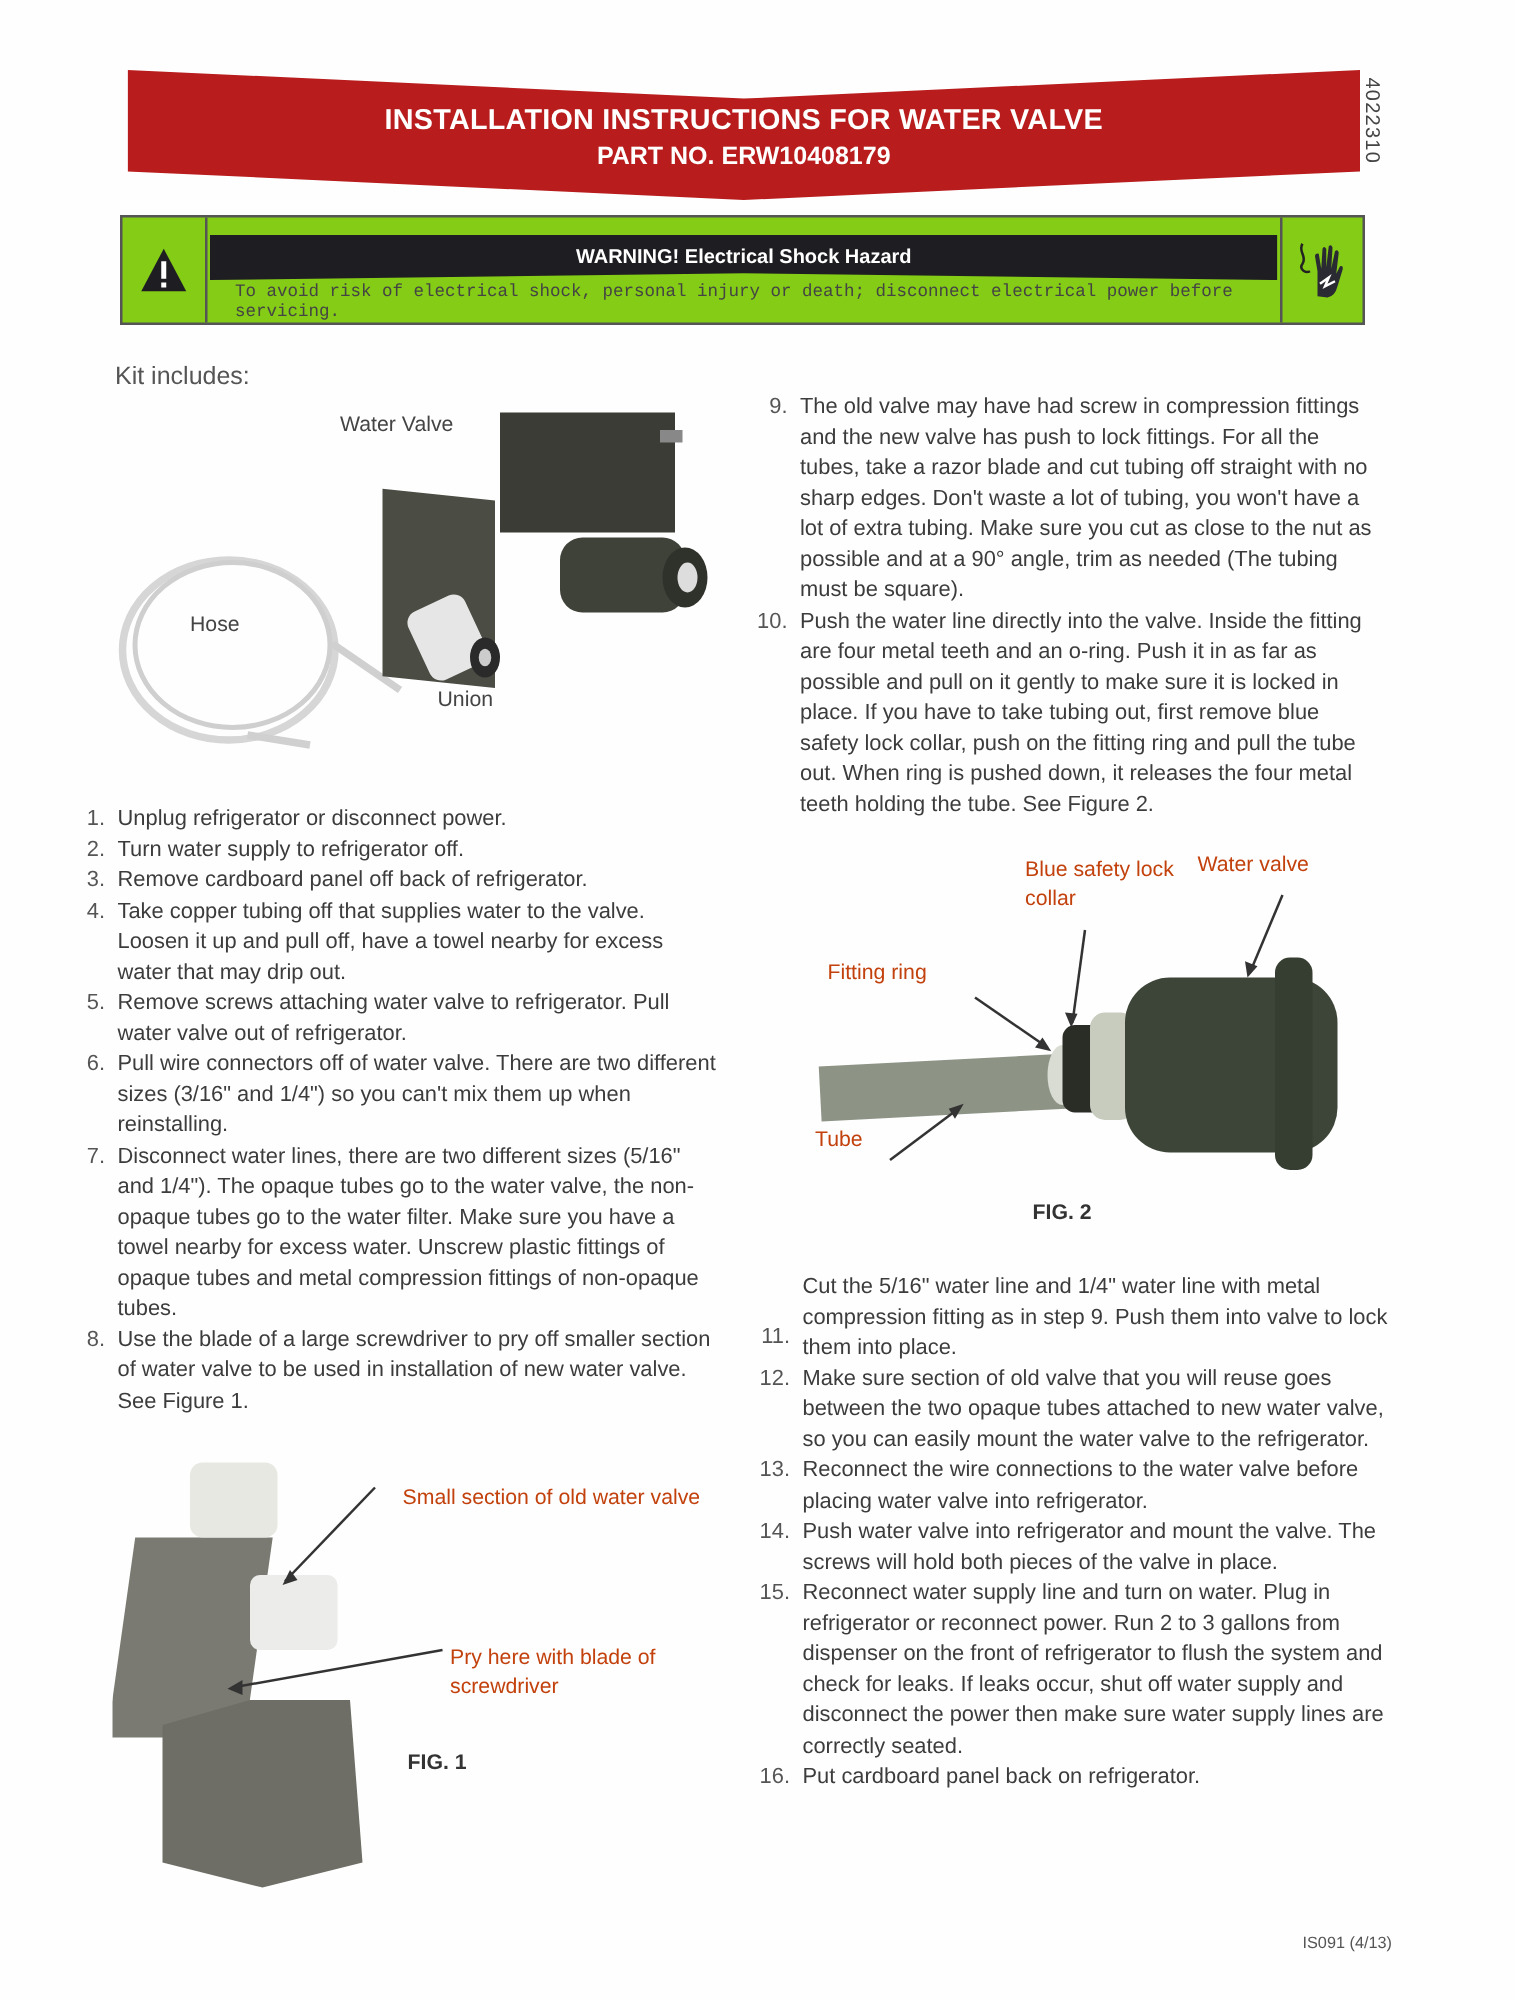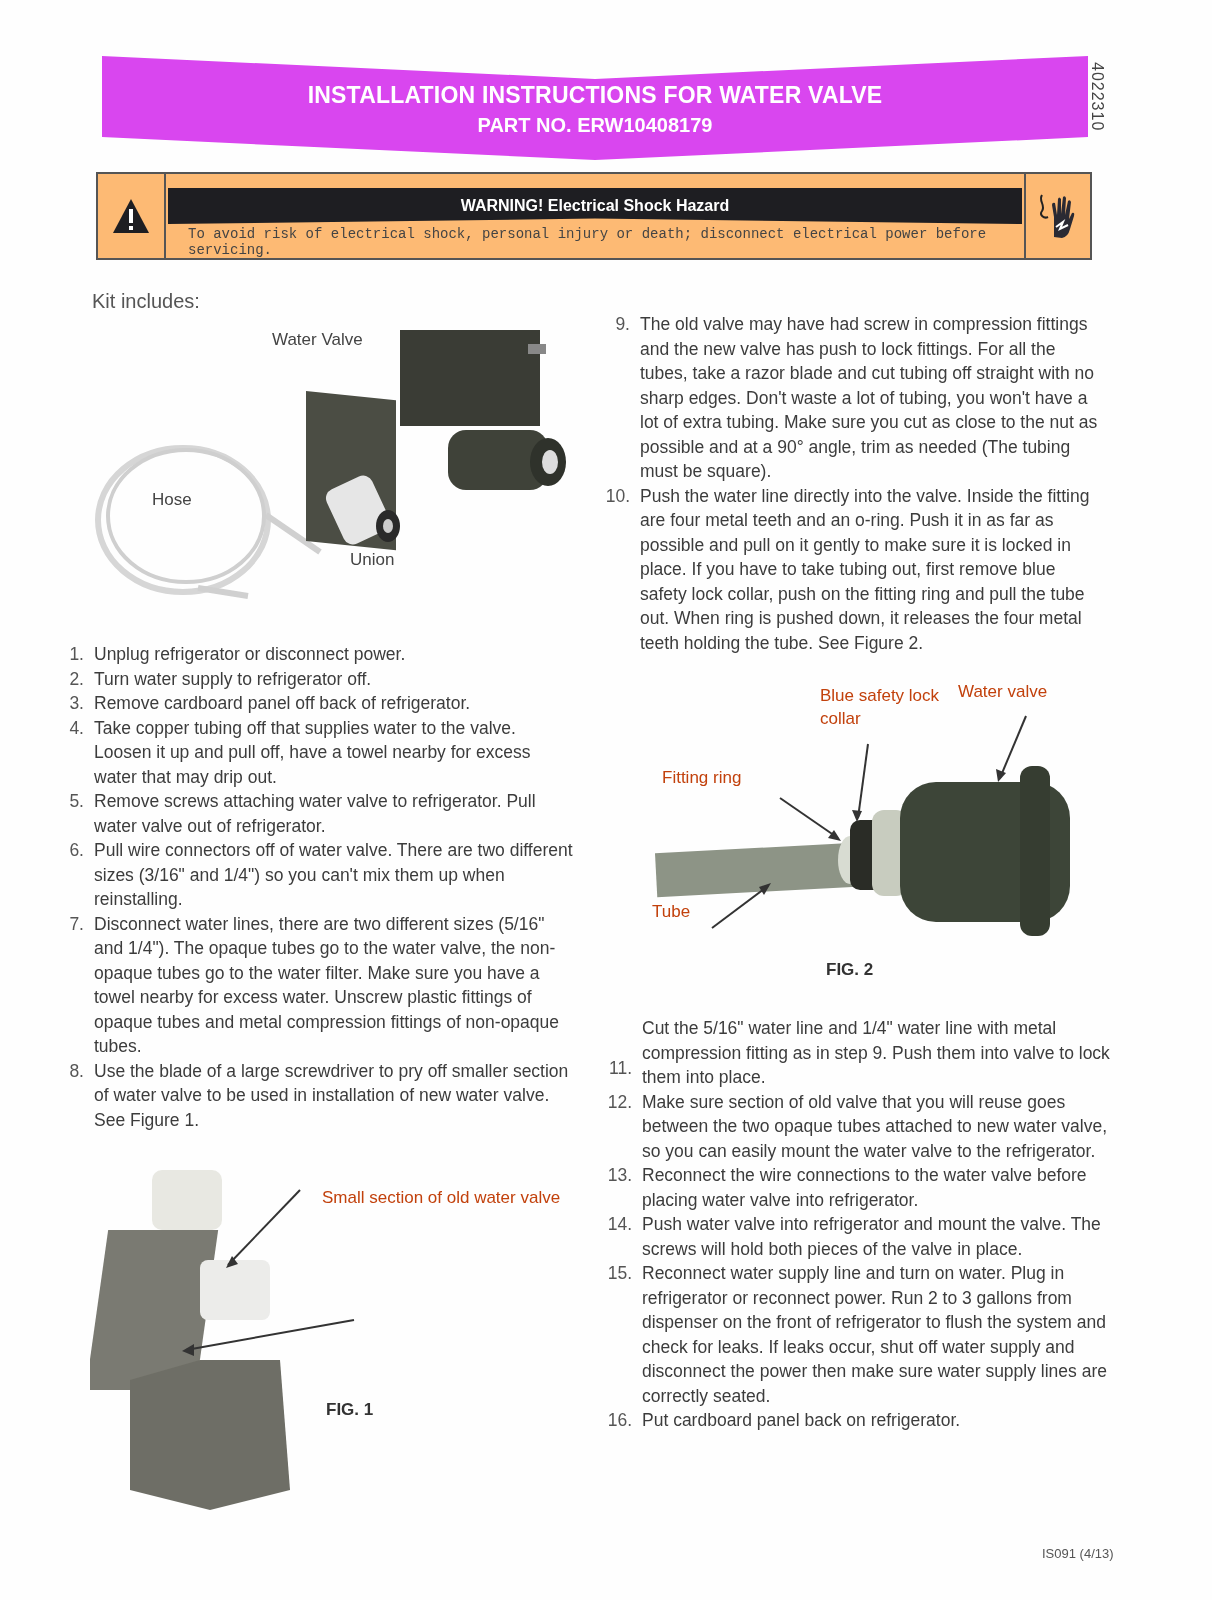--- a/index.html
+++ b/index.html
@@ -1,35 +1,35 @@
 <!DOCTYPE html>
 <html><head>
 <meta charset="utf-8">
 <style>
   * { box-sizing: border-box; margin: 0; padding: 0; }
   html, body { width: 1212px; height: 1600px; background: #fefefe; overflow: hidden; }
   body { font-family: "Liberation Sans", sans-serif; color: #3a3a3a; position: relative; }
 
   .title-band {
     position: absolute; left: 102px; top: 56px; width: 986px; height: 104px;
-    background: #d946ef;
+    background: #b91c1c;
     clip-path: polygon(0 0, 50% 22%, 100% 0, 100% 78%, 50% 100%, 0 78%);
     color: #fff; text-align: center;
   }
   .title-band .t1 { position: absolute; left: 0; right: 0; top: 26px; font-weight: bold; font-size: 23px; letter-spacing: 0.2px; }
   .title-band .t2 { position: absolute; left: 0; right: 0; top: 58px; font-weight: bold; font-size: 20px; }
 
   .doc-number {
     position: absolute; left: 1088px; top: 62px; writing-mode: vertical-rl;
     font-size: 16px; color: #444; letter-spacing: 1px;
   }
 
   .warning-box {
     position: absolute; left: 96px; top: 172px; width: 996px; height: 88px;
-    border: 2px solid #555; background: #fdba74;
+    border: 2px solid #555; background: #84cc16;
   }
   .warning-box .icon-cell-left {
     position: absolute; left: 0; top: 0; width: 68px; height: 84px; border-right: 2px solid #555;
     display: flex; align-items: center; justify-content: center;
   }
   .warning-box .icon-cell-right {
     position: absolute; right: 0; top: 0; width: 66px; height: 84px; border-left: 2px solid #555;
     display: flex; align-items: center; justify-content: center;
   }
   .warning-box .warn-band {
@@ -149,20 +149,21 @@
     <rect x="28" y="70" width="110" height="160" fill="#7a7a72" transform="skewX(-8)"></rect>
     <rect x="62" y="10" width="70" height="60" rx="10" fill="#e8e8e2"></rect>
     <rect x="110" y="100" width="70" height="60" rx="8" fill="#ececea"></rect>
     <path d="M40 220 L110 200 L190 200 L200 330 L120 350 L40 330 Z" fill="#6e6e66"></path>
     <line x1="210" y1="30" x2="138" y2="105" stroke="#333" stroke-width="2"></line>
     <polygon points="136,108 142,96 148,104" fill="#333"></polygon>
     <line x1="264" y1="160" x2="96" y2="190" stroke="#333" stroke-width="2"></line>
     <polygon points="92,191 104,184 104,196" fill="#333"></polygon>
   </svg>
   <div class="fig-label" style="left:232px; top:26px;">Small section of old water valve</div>
+  <div class="fig-label" style="left:270px; top:154px; width:190px;">Pry here with blade of screwdriver</div>
   <div class="fig-caption" style="left:236px; top:240px;">FIG. 1</div>
 </div>
 
 <div class="steps" style="left:598px; top:312px; width:500px;">
   <div class="step">
       <span class="num" style="width:42px;">9.</span>
       <span class="txt">The old valve may have had screw in compression fittings and the new valve has push to lock fittings. For all the tubes, take a razor blade and cut tubing off straight with no sharp edges. Don't waste a lot of tubing, you won't have a lot of extra tubing. Make sure you cut as close to the nut as possible and at a 90° angle, trim as needed (The tubing must be square).</span>
     </div>
   <div class="step">
       <span class="num" style="width:42px;">10.</span>

